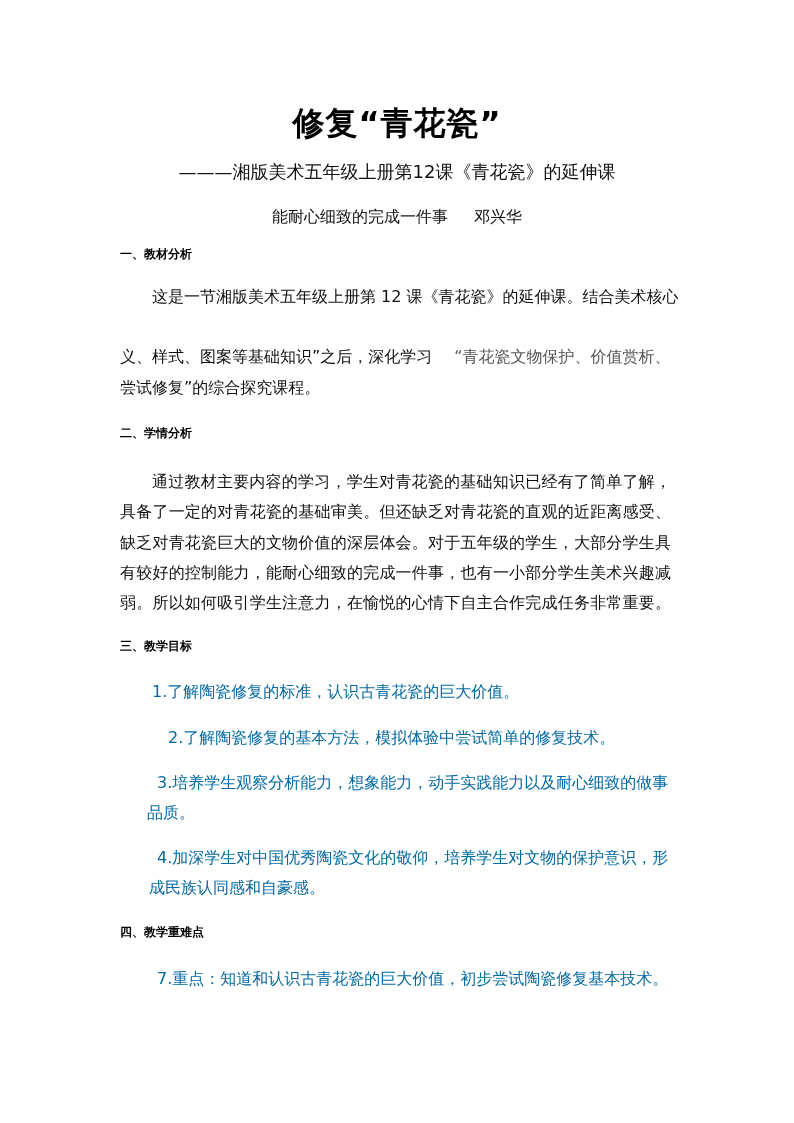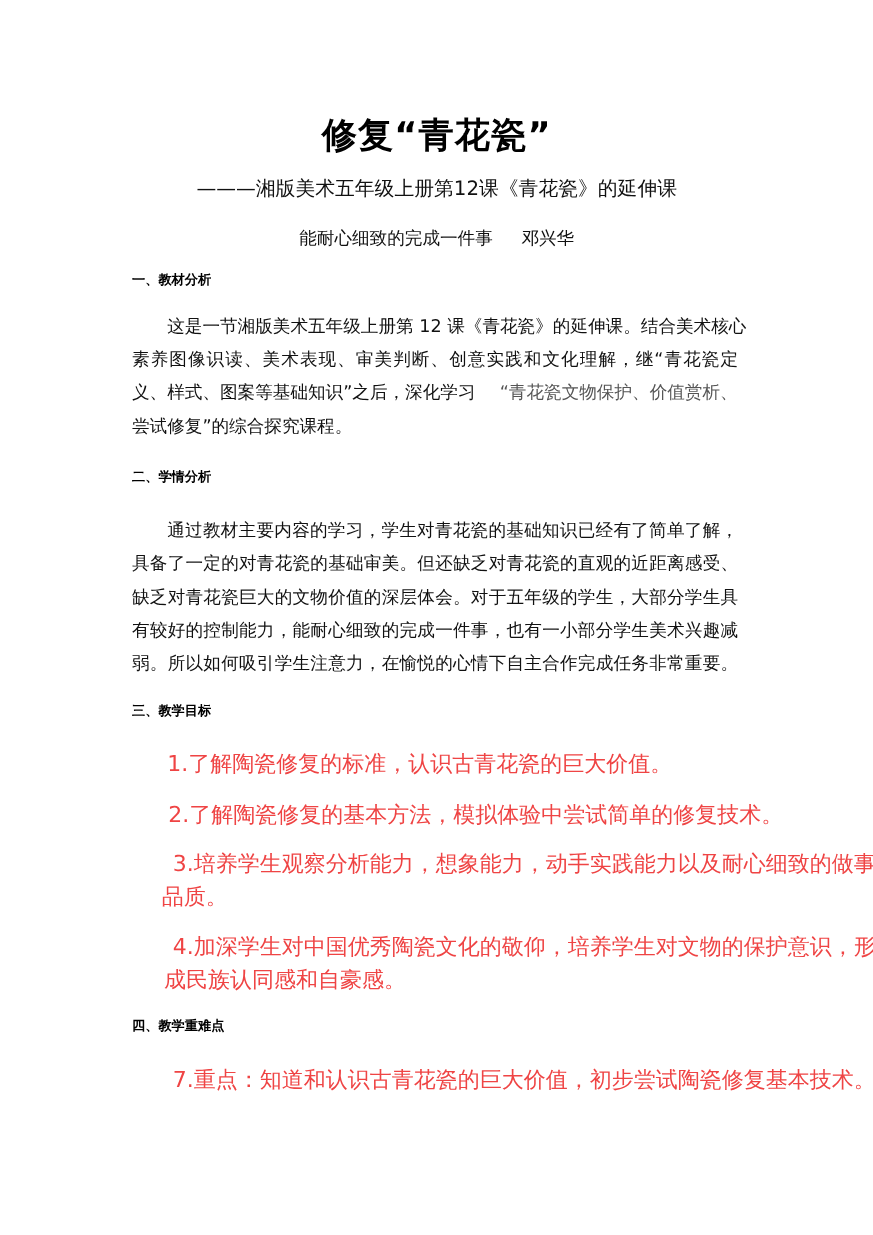--- a/index.html
+++ b/index.html
@@ -58,53 +58,52 @@
       width: 551px;
       font-size: 16px;
       color: #111;
       text-align: justify;
       text-align-last: justify;
     }
     .para.last { text-align-last: left; }
     .indent { left: 152px; width: 519px; }
     .grey { color: #555555; }
     .item {
-      font-size: 20px;
-      color: #ef4444;
+      font-size: 16px;
+      color: #0369a1;
     }
   </style>
 </head>
 <body>
 
 <div class="page">
 
   <div class="line center title" style="top:107px;">修复“青花瓷”</div>
   <div class="line center subtitle" style="top:163px;">———湘版美术五年级上册第12课《青花瓷》的延伸课</div>
   <div class="line center author" style="top:209px;">
     <span>能耐心细致的完成一件事</span><span class="gap"></span><span>邓兴华</span>
   </div>
 
   <div class="line heading" style="top:248px;">一、教材分析</div>
   <div class="line para indent" style="top:289px;">这是一节湘版美术五年级上册第 12 课《青花瓷》的延伸课。结合美术核心</div>
-  <div class="line para" style="top:319px;">素养图像识读、美术表现、审美判断、创意实践和文化理解，继“青花瓷定</div>
   <div class="line para last" style="top:349px;">
     <span>义、样式、图案等基础知识”之后，深化学习</span><span style="display:inline-block;width:22px;"></span><span class="grey">“青花瓷文物保护、价值赏析、</span>
   </div>
   <div class="line para last" style="top:380px;">尝试修复”的综合探究课程。</div>
 
   <div class="line heading" style="top:427px;">二、学情分析</div>
   <div class="line para indent" style="top:474px;">通过教材主要内容的学习，学生对青花瓷的基础知识已经有了简单了解，</div>
   <div class="line para" style="top:504px;">具备了一定的对青花瓷的基础审美。但还缺乏对青花瓷的直观的近距离感受、</div>
   <div class="line para" style="top:535px;">缺乏对青花瓷巨大的文物价值的深层体会。对于五年级的学生，大部分学生具</div>
   <div class="line para" style="top:565px;">有较好的控制能力，能耐心细致的完成一件事，也有一小部分学生美术兴趣减</div>
   <div class="line para" style="top:595px;">弱。所以如何吸引学生注意力，在愉悦的心情下自主合作完成任务非常重要。</div>
 
   <div class="line heading" style="top:640px;">三、教学目标</div>
   <div class="line item" style="left:152px;top:684px;">1.了解陶瓷修复的标准，认识古青花瓷的巨大价值。</div>
-  <div class="line item" style="left:153px;top:730px;">2.了解陶瓷修复的基本方法，模拟体验中尝试简单的修复技术。</div>
+  <div class="line item" style="left:168px;top:730px;">2.了解陶瓷修复的基本方法，模拟体验中尝试简单的修复技术。</div>
   <div class="line item" style="left:157px;top:775px;">3.培养学生观察分析能力，想象能力，动手实践能力以及耐心细致的做事</div>
   <div class="line item" style="left:147px;top:805px;">品质。</div>
   <div class="line item" style="left:157px;top:850px;">4.加深学生对中国优秀陶瓷文化的敬仰，培养学生对文物的保护意识，形</div>
   <div class="line item" style="left:149px;top:880px;">成民族认同感和自豪感。</div>
 
   <div class="line heading" style="top:926px;">四、教学重难点</div>
   <div class="line item" style="left:157px;top:971px;">7.重点：知道和认识古青花瓷的巨大价值，初步尝试陶瓷修复基本技术。</div>
 
 </div>
 

